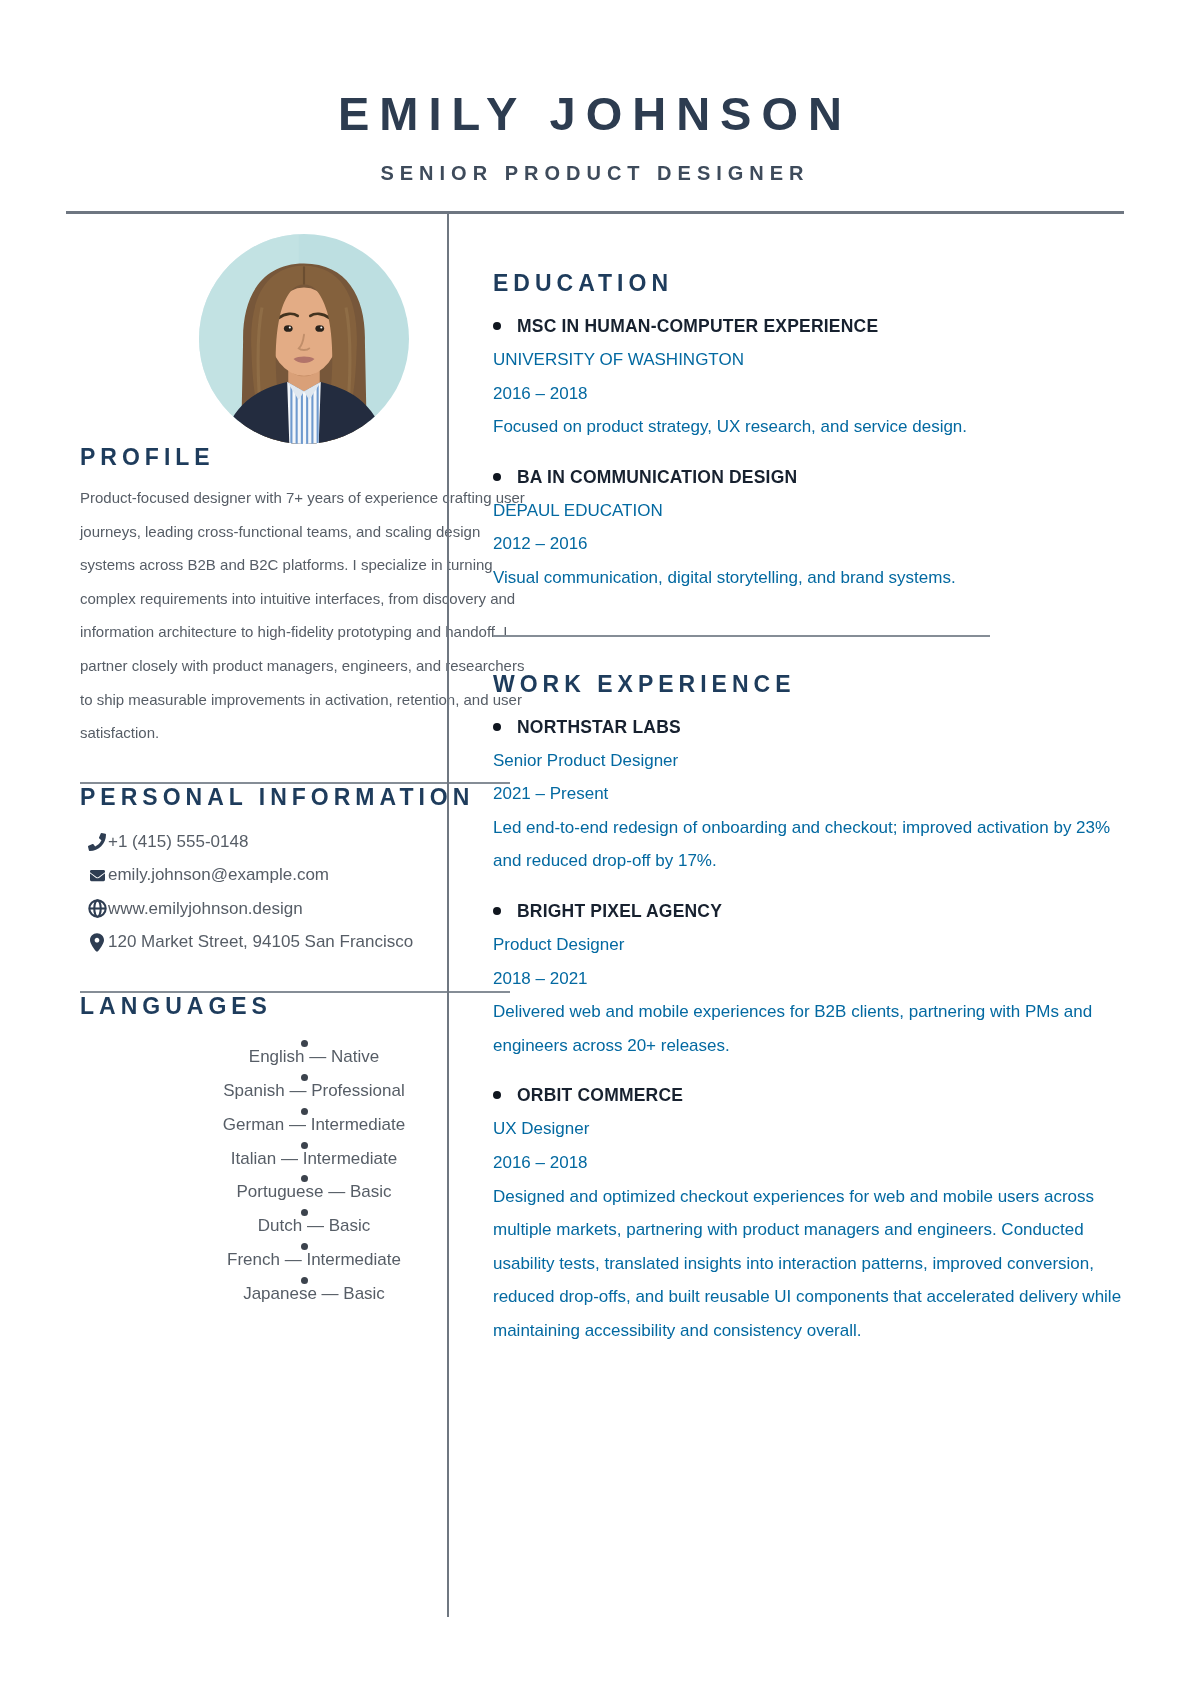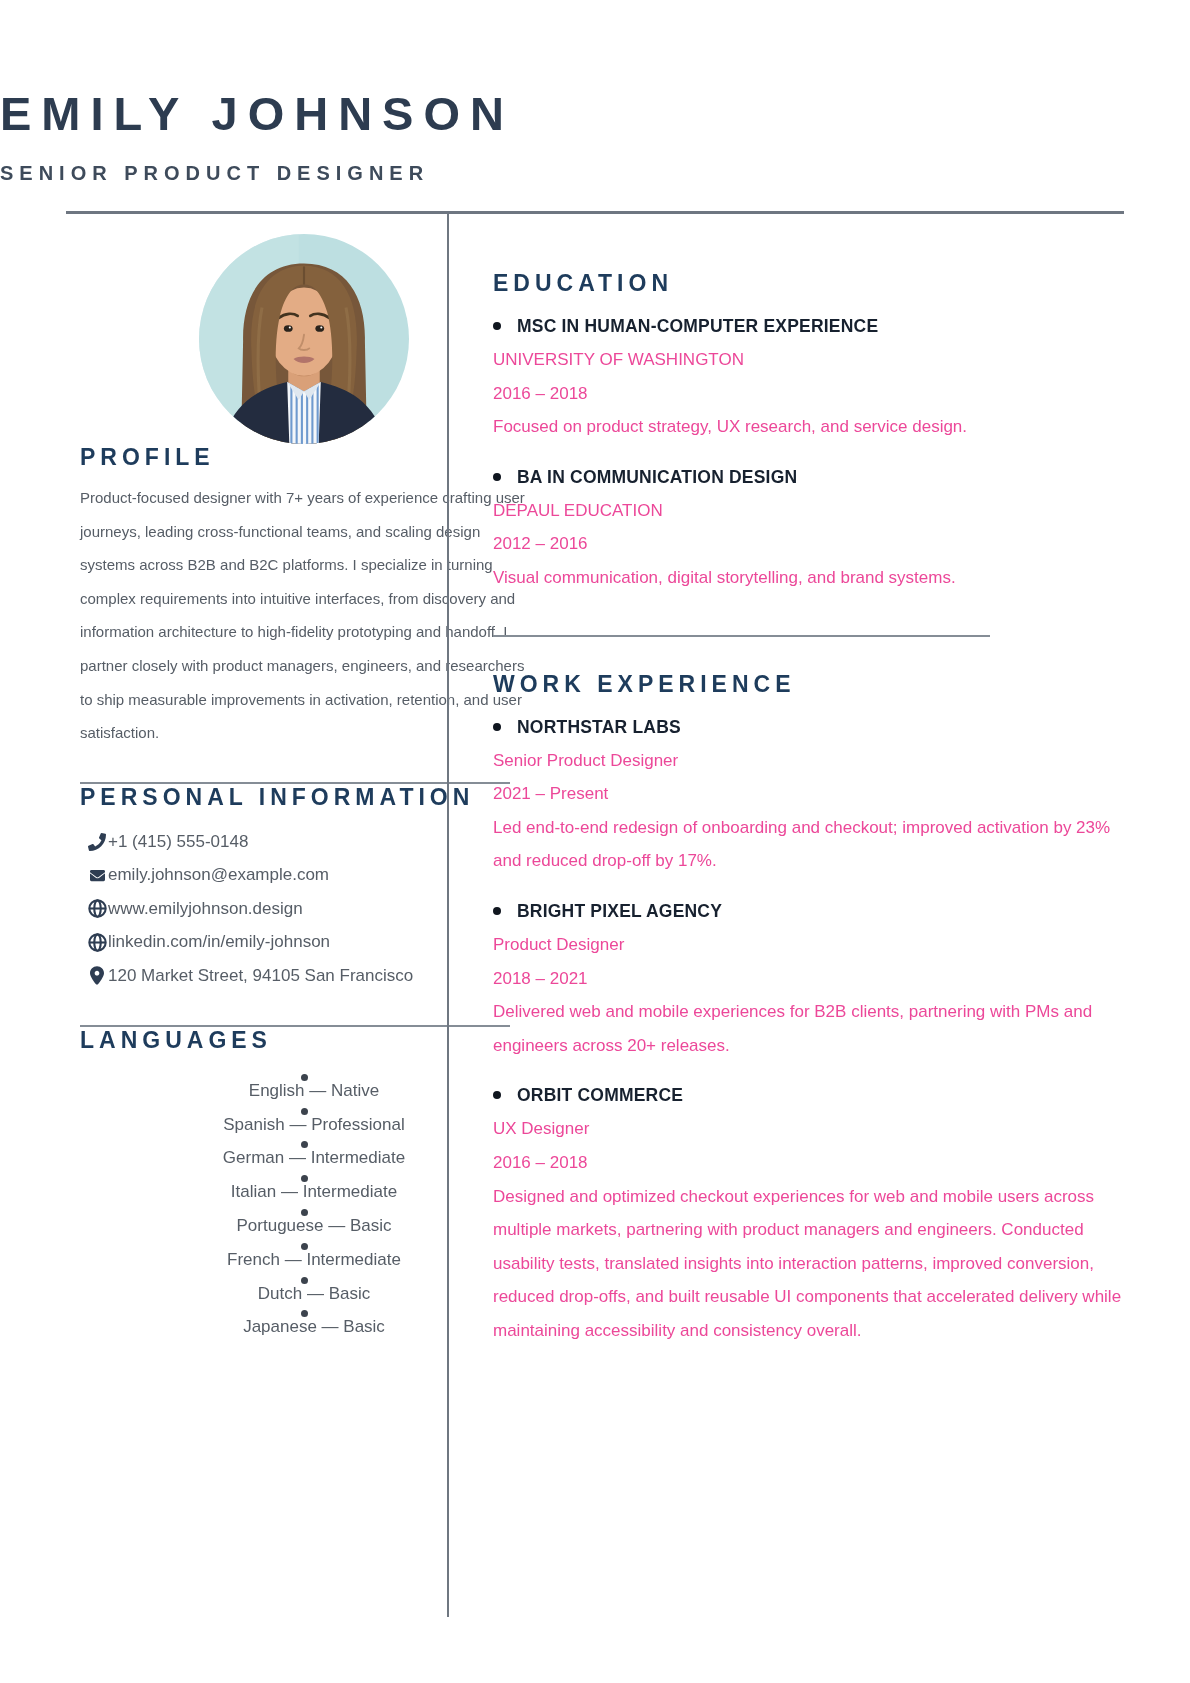--- a/index.html
+++ b/index.html
@@ -4,21 +4,21 @@
 <style>
   html,body{margin:0;padding:0;}
   body{
     width:1190px;height:1683px;background:#ffffff;
     font-family:"Liberation Sans","DejaVu Sans",sans-serif;
     color:#565d66;
   }
   .page{position:relative;width:1190px;height:1683px;overflow:hidden;background:#fff;}
 
   
-  .header{padding-top:90px;}
+  .header{padding-top:90px;text-align:center;}
   .name{margin:0;font-size:47px;line-height:47px;font-weight:700;letter-spacing:10px;color:#2d3c50;}
   .subtitle{margin-top:25px;font-size:20px;line-height:23px;font-weight:700;letter-spacing:6px;color:#3e4b5b;}
   .top-rule{width:1058px;height:3px;background:#6e7681;margin:26px auto 0;}
 
   
   .columns{display:flex;align-items:flex-start;}
   .col-left{width:447px;box-sizing:border-box;padding:20px 0 0 80px;}
   .col-left-inner{width:447px;}
   .vdivider{width:2px;height:1403px;background:#6f7781;flex:none;}
   .col-right{flex:1;box-sizing:border-box;padding:56px 50px 0 44px;}
@@ -49,21 +49,21 @@
   .langs li{display:flex;align-items:center;height:33.8px;font-size:17px;color:#565d66;flex-direction:column;}
   .dot{width:7px;height:7px;border-radius:50%;background:#3c434d;flex:none;margin-left:1px;}
   .langs .txt{margin-left:21px;}
 
   
   .entry{margin-top:12px;}
   .entry + .entry{margin-top:16px;}
   .entry-title{display:flex;align-items:center;font-size:17.5px;font-weight:700;line-height:34px;color:#17212f;}
   .entry-title .dot{background:#10161f;width:8px;height:8px;margin-left:0;}
   .entry-title .txt{margin-left:16px;letter-spacing:0.2px;}
-  .entry p{margin:0;font-size:17px;line-height:33.6px;color:#ec4899;}
+  .entry p{margin:0;font-size:17px;line-height:33.6px;color:#0369a1;}
   hr.right{border:none;height:2px;background:#858d96;width:497px;margin:40px 0 34px;}
   .work-h{margin-top:0;}
 </style>
 </head>
 <body>
 
 <div class="page">
 
   <div class="header">
     <h1 class="name">EMILY JOHNSON</h1>
@@ -160,30 +160,20 @@
               <svg width="19" height="19" viewBox="0 0 20 20">
                   <circle cx="10" cy="10" r="8.6" fill="none" stroke="#2e3d52" stroke-width="2.2"></circle>
                   <ellipse cx="10" cy="10" rx="3.4" ry="8.6" fill="none" stroke="#2e3d52" stroke-width="2.2"></ellipse>
                   <path d="M1.4 10 L18.6 10" stroke="#2e3d52" stroke-width="2.2"></path>
                 </svg>
             </span>
             <span class="txt">www.emilyjohnson.design</span>
           </li>
           <li>
             <span class="ic">
-              <svg width="19" height="19" viewBox="0 0 20 20">
-                  <circle cx="10" cy="10" r="8.6" fill="none" stroke="#2e3d52" stroke-width="2.2"></circle>
-                  <ellipse cx="10" cy="10" rx="3.4" ry="8.6" fill="none" stroke="#2e3d52" stroke-width="2.2"></ellipse>
-                  <path d="M1.4 10 L18.6 10" stroke="#2e3d52" stroke-width="2.2"></path>
-                </svg>
-            </span>
-            <span class="txt">linkedin.com/in/emily-johnson</span>
-          </li>
-          <li>
-            <span class="ic">
               <svg width="14" height="19" viewBox="0 0 384 512">
                   <path fill="#2e3d52" d="M215.7 499.2C267 435 384 279.4 384 192 384 86 298 0 192 0S0 86 0 192c0 87.4 117 243 168.3 307.2 12.3 15.3 35.1 15.3 47.4 0zM192 256c-35.3 0-64-28.7-64-64s28.7-64 64-64 64 28.7 64 64-28.7 64-64 64z"></path>
                 </svg>
             </span>
             <span class="txt">120 Market Street, 94105 San Francisco</span>
           </li>
         </ul>
 
         <hr class="inner">
 
@@ -204,25 +194,25 @@
           <li>
               <span class="dot"></span>
               <span class="txt">Italian — Intermediate</span>
             </li>
           <li>
               <span class="dot"></span>
               <span class="txt">Portuguese — Basic</span>
             </li>
           <li>
               <span class="dot"></span>
+              <span class="txt">Dutch — Basic</span>
+            </li>
+          <li>
+              <span class="dot"></span>
               <span class="txt">French — Intermediate</span>
-            </li>
-          <li>
-              <span class="dot"></span>
-              <span class="txt">Dutch — Basic</span>
             </li>
           <li>
               <span class="dot"></span>
               <span class="txt">Japanese — Basic</span>
             </li>
         </ul>
 
       </div>
     </div>
 

